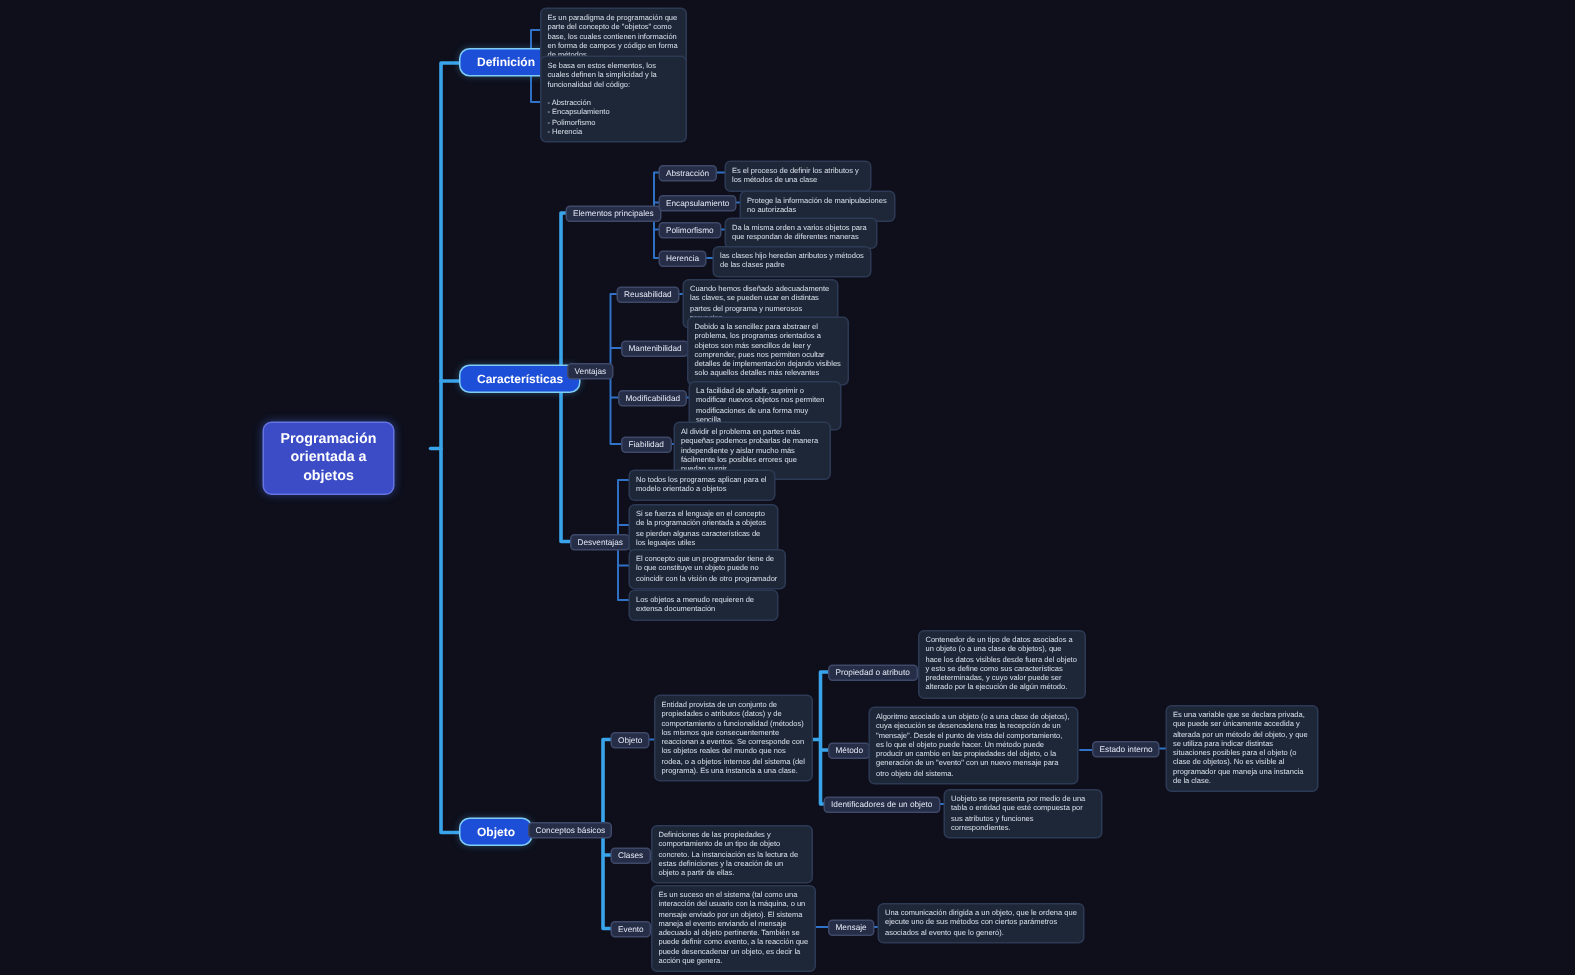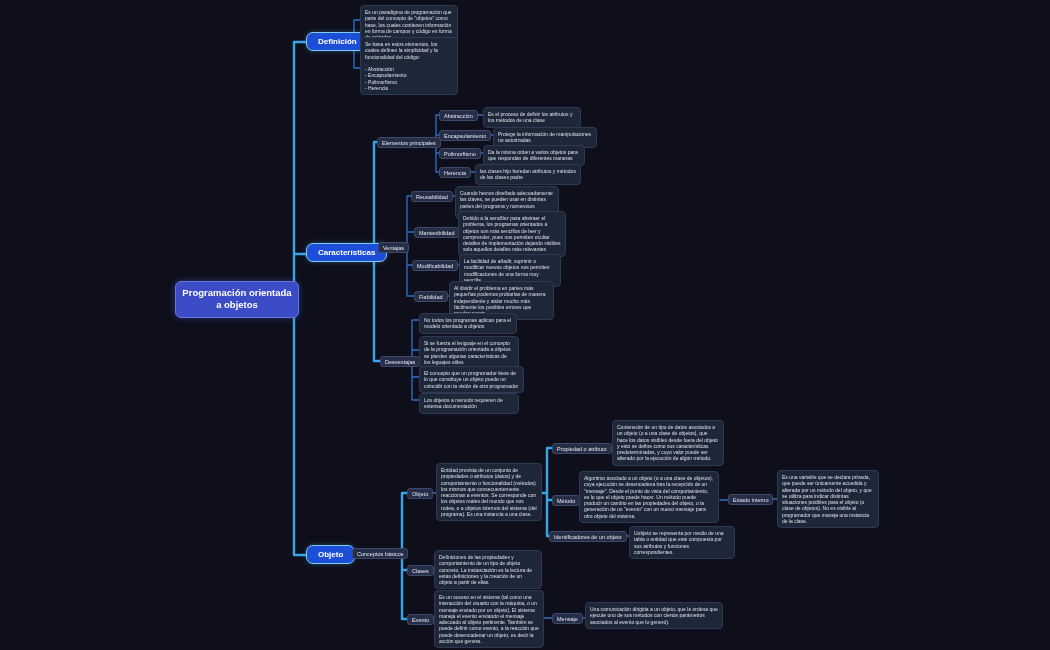--- a/index.html
+++ b/index.html
@@ -9,21 +9,21 @@
     font-family:"Liberation Sans", sans-serif;
     position:relative;
     overflow:hidden;
   }
   #canvas{position:absolute;left:0;top:0;width:1050px;height:650px;}
   svg.wires{position:absolute;left:0;top:0;z-index:1;}
   .node{position:absolute;z-index:2;box-sizing:border-box;}
   .root{
     background:#3b4cc6;border:1px solid #6574e0;border-radius:6px;
     color:#ffffff;font-weight:bold;font-size:9.5px;line-height:1.3;
-    width:124px;text-align:center;padding:5px 6px;
+    width:88px;text-align:center;padding:5px 6px;
     box-shadow:0 0 6px rgba(70,110,230,.45);
   }
   .topic{
     background:#1d4ed8;border:1.5px solid #7ecdf4;border-radius:7px;
     color:#ffffff;font-weight:bold;font-size:8px;
     padding:4px 11px;white-space:nowrap;
     box-shadow:0 0 5px rgba(90,180,240,.35);
   }
   .term{
     background:#252d47;border:1px solid #3e4868;border-radius:3px;

